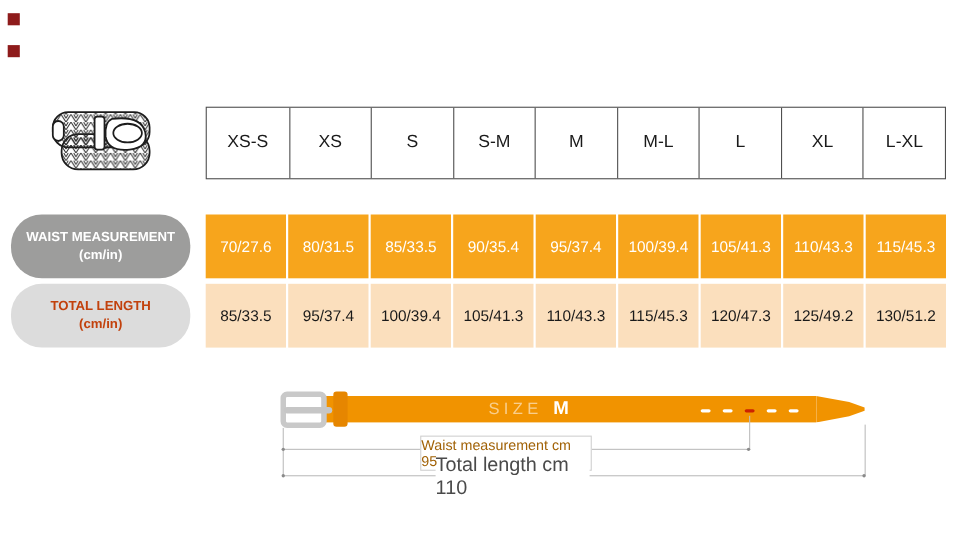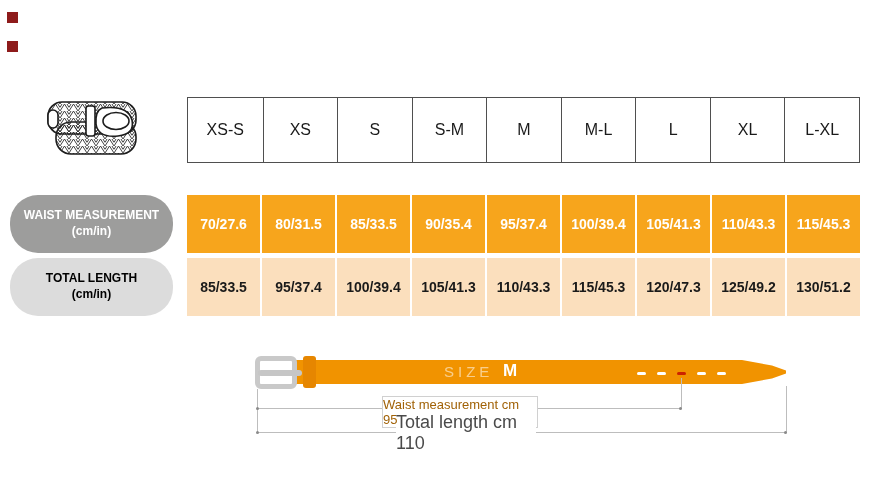--- a/index.html
+++ b/index.html
@@ -20,28 +20,28 @@
     border:1px solid #4F4F4F;box-sizing:border-box;background:#fff;}
   .size-header .cell{display:flex;align-items:center;justify-content:center;
     font-size:16px;color:#1A1A1A;border-left:1px solid #4F4F4F;}
   .size-header .cell:first-child{border-left:none;}
 
   
   .row-label{position:absolute;left:10px;width:163px;height:58px;
     display:flex;flex-direction:column;align-items:center;justify-content:center;
     font-weight:bold;font-size:12px;line-height:1.3;text-align:center;border-radius:28px;}
   .row-label.waist{top:195px;background:#9D9D9C;color:#FFFFFF;}
-  .row-label.total{top:258px;background:#DCDCDC;color:#000000;}
+  .row-label.total{top:258px;background:#DCDCDC;color:#c2410c;}
 
   .row-cells{position:absolute;left:187px;width:673px;height:58px;
     display:grid;grid-template-columns:repeat(9,1fr);column-gap:2px;}
   .row-cells.waist{top:195px;}
   .row-cells.total{top:258px;}
   .row-cells .cell{display:flex;align-items:center;justify-content:center;
-    font-weight:bold;font-size:14px;}
+    font-weight:normal;font-size:14px;}
   .row-cells.waist .cell{background:#F7A51C;color:#FFFFFF;}
   .row-cells.total .cell{background:#FBDFBD;color:#1A1A1A;}
 
   
   .buckle{position:absolute;left:255px;top:356px;width:42px;height:33px;
     border:5px solid #C9C9C9;border-radius:6px;background:#fff;box-sizing:border-box;}
   .prong{position:absolute;left:258px;top:370px;width:44px;height:6px;
     background:#C6C6C6;border-radius:3px;}
   .strap{position:absolute;left:290px;top:360px;width:452px;height:24px;background:#F19300;}
   .keeper{position:absolute;left:303px;top:356px;width:13px;height:32px;

